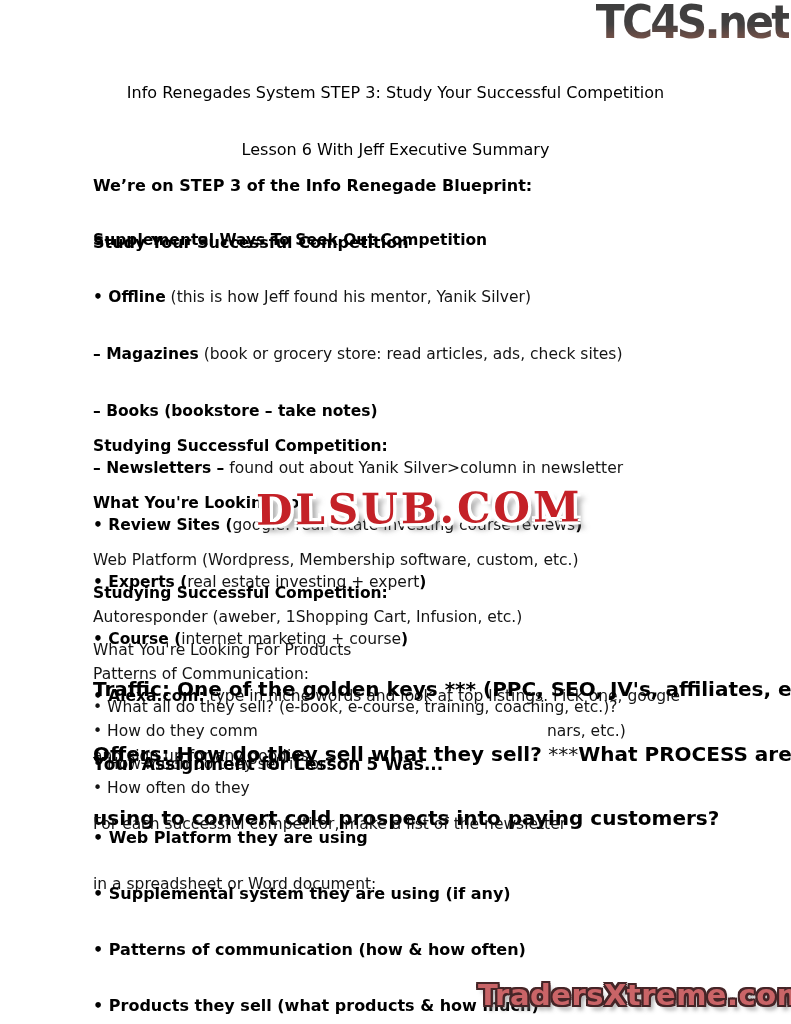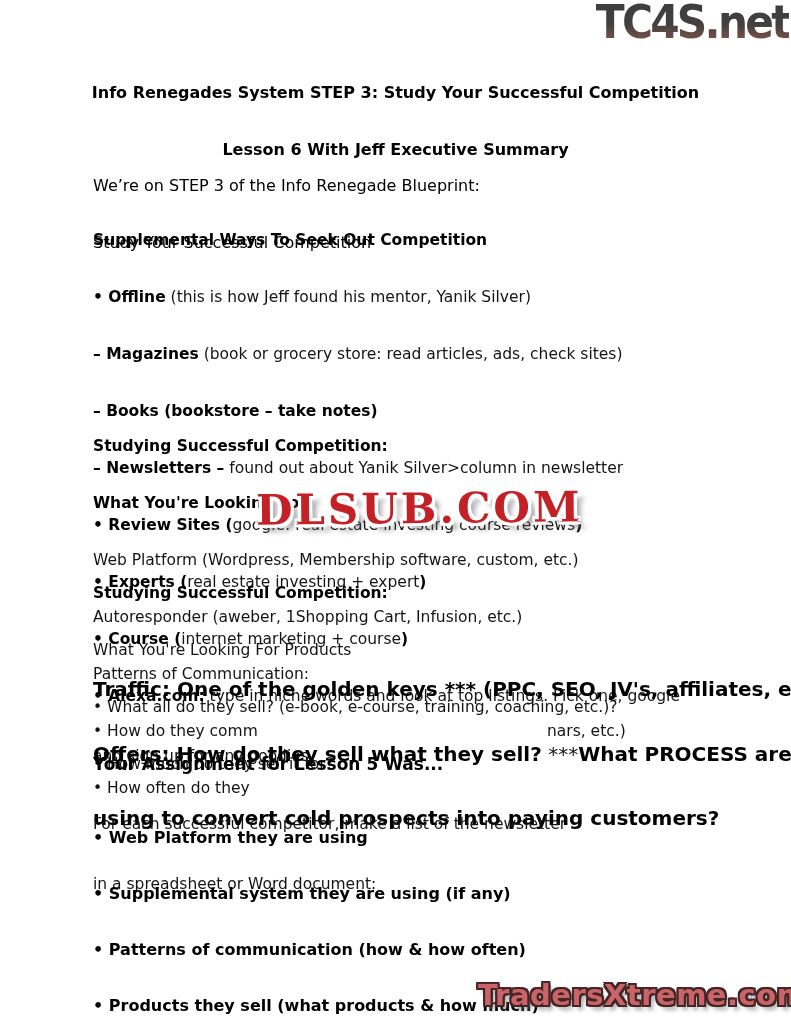--- a/index.html
+++ b/index.html
@@ -19,25 +19,25 @@
   }
   @supports (-webkit-background-clip:text){
     .wm-tc4s{
       background:linear-gradient(180deg,#3d3d3d 0%,#424040 55%,#6f4f47 82%,#9c7163 100%);
       -webkit-background-clip:text;background-clip:text;color:transparent;
     }
   }
 
   .title{
     position:absolute;top:45px;left:0;width:100%;text-align:center;
-    font-weight:bold;font-size:16px;line-height:19px;color:#000;white-space:pre;
+    font-weight:normal;font-size:16px;line-height:19px;color:#000;white-space:pre;
   }
 
   .blk{position:absolute;left:93px;font-size:15.5px;line-height:19px;white-space:pre;}
-  .intro{top:138px;font-size:16px;font-weight:normal;color:#000;}
+  .intro{top:138px;font-size:16px;font-weight:bold;color:#000;}
   .supplemental{top:193px;}
   .studying1{top:399px;}
   .studying2{top:546px;}
   .traffic{top:636px;font-size:20px;line-height:21.5px;}
   .assignment{top:714px;line-height:20px;}
   .assignment .heading{font-size:17px;}
   .finallist{top:792px;font-size:16px;line-height:18.6px;font-weight:bold;color:#000;}
   .goodies{margin-top:3px;}
 
   .obscured-line{position:relative;}

